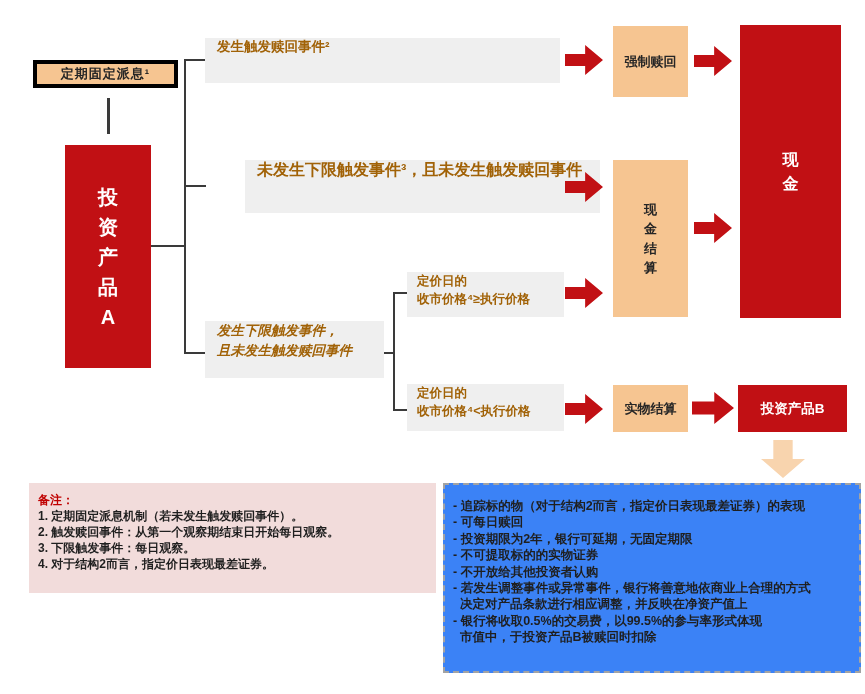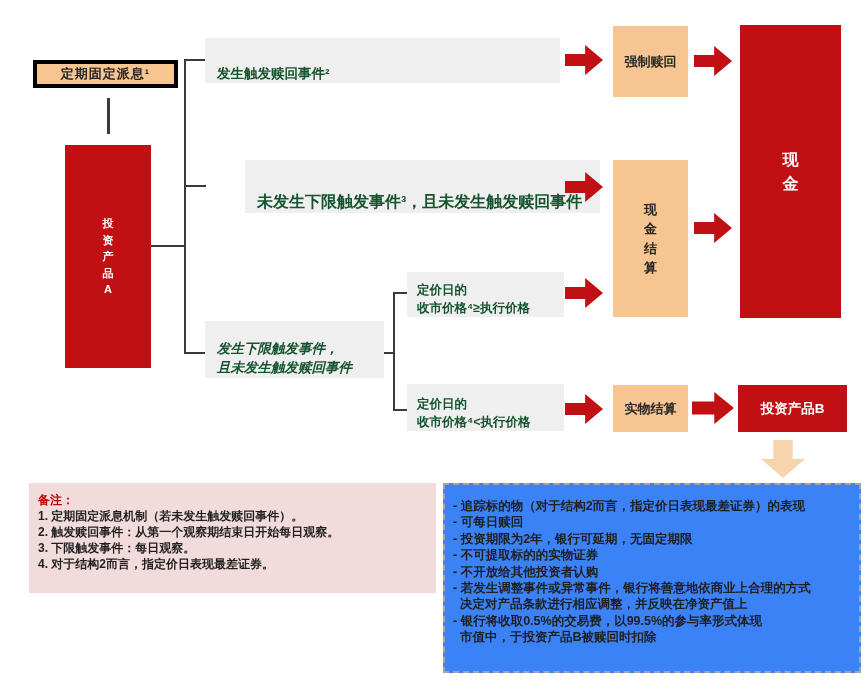--- a/index.html
+++ b/index.html
@@ -12,25 +12,25 @@
   #stage {
     position: relative;
     width: 865px; height: 694px;
     background: #ffffff;
   }
   .abs { position: absolute; box-sizing: border-box; }
 
   
   .gbox {
     background: #EFEFEF;
-    color: #14532d;
+    color: #a16207;
     font-weight: 700;
     display: flex;
     flex-direction: column;
-    justify-content: flex-end;
+    justify-content: flex-start;
   }
   .obox {
     background: #F6C591;
     color: #262626;
     font-weight: 700;
     display: flex;
     align-items: center;
     justify-content: center;
   }
   .rbox {
@@ -101,21 +101,21 @@
   <div class="abs line" style="left:186px; top:352px; width:20px; height:2px;"></div>
   <div class="abs line" style="left:384px; top:352px; width:10px; height:2px;"></div>
   <div class="abs line" style="left:393px; top:292px; width:2px;  height:119px;"></div>
   <div class="abs line" style="left:395px; top:292px; width:13px; height:2px;"></div>
   <div class="abs line" style="left:395px; top:409px; width:13px; height:2px;"></div>
 
   <div class="abs obox" style="left:33px; top:60px; width:145px; height:28px; font-size:13px; border:4px solid #000000; letter-spacing:1px;">
     <span>定期固定派息¹</span>
   </div>
 
-  <div class="abs rbox" style="left:65px; top:145px; width:86px; height:223px; font-size:11px;">
+  <div class="abs rbox" style="left:65px; top:145px; width:86px; height:223px; font-size:20px;">
     <div class="vstack">投资产品A</div>
   </div>
 
   <div class="abs gbox" style="left:205px; top:38px; width:355px; height:45px; padding-left:12px; font-size:13.5px;">
     <div>发生触发赎回事件²</div>
   </div>
 
   <div class="abs gbox" style="left:205px; top:160px; width:355px; height:53px; padding-left:12px; font-size:16px;margin-left:40px;">
     <div>未发生下限触发事件³，且未发生触发赎回事件</div>
   </div>

